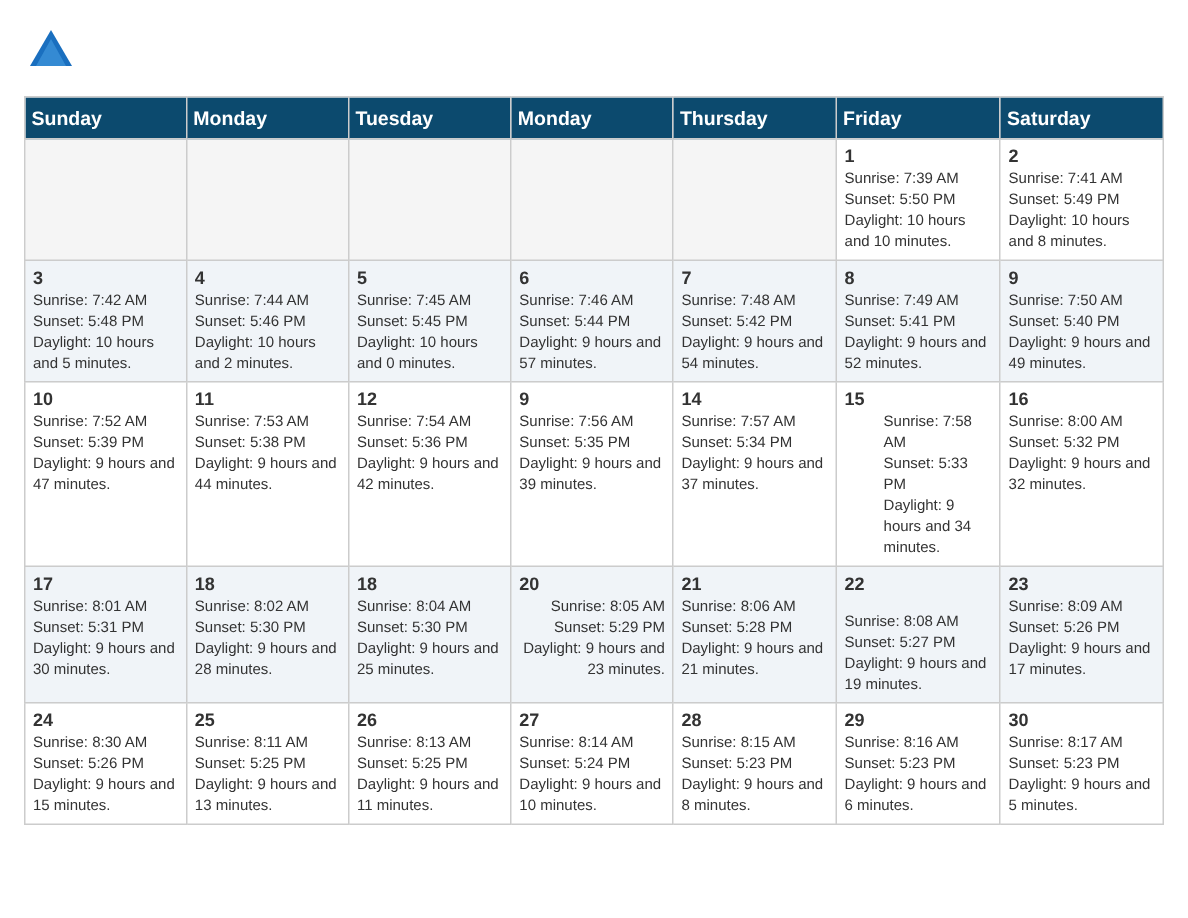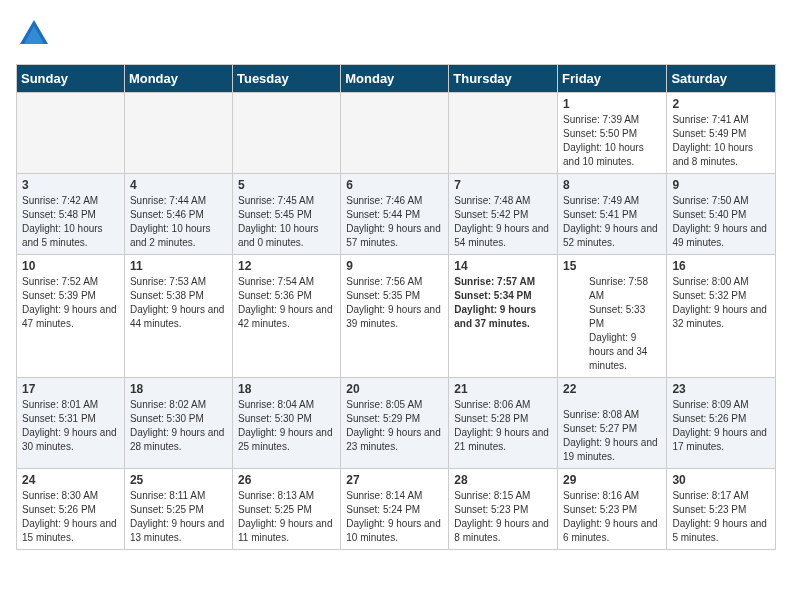--- a/index.html
+++ b/index.html
@@ -209,21 +209,21 @@
 Daylight: 9 hours and 42 minutes.</div>
         </td>
         <td>
           <span class="day-num">9</span>
           <div class="day-info" style="white-space: pre-line;">Sunrise: 7:56 AM
 Sunset: 5:35 PM
 Daylight: 9 hours and 39 minutes.</div>
         </td>
         <td>
           <span class="day-num">14</span>
-          <div class="day-info" style="white-space: pre-line; font-weight: bold;">Sunrise: 7:57 AM
+          <div class="day-info" style="white-space: pre-line;">Sunrise: 7:57 AM
 Sunset: 5:34 PM
 Daylight: 9 hours and 37 minutes.</div>
         </td>
         <td>
           <span class="day-num">15</span>
           <div class="day-info" style="white-space: pre-line; margin-left: 26px;">Sunrise: 7:58 AM
 Sunset: 5:33 PM
 Daylight: 9 hours and 34 minutes.</div>
         </td>
         <td>
@@ -247,21 +247,21 @@
 Daylight: 9 hours and 28 minutes.</div>
         </td>
         <td class="alt-row">
           <span class="day-num">18</span>
           <div class="day-info" style="white-space: pre-line;">Sunrise: 8:04 AM
 Sunset: 5:30 PM
 Daylight: 9 hours and 25 minutes.</div>
         </td>
         <td class="alt-row">
           <span class="day-num">20</span>
-          <div class="day-info" style="white-space: pre-line;">Sunrise: 8:05 AM
+          <div class="day-info" style="white-space: pre-line; text-align: right;">Sunrise: 8:05 AM
 Sunset: 5:29 PM
 Daylight: 9 hours and 23 minutes.</div>
         </td>
         <td class="alt-row">
           <span class="day-num">21</span>
           <div class="day-info" style="white-space: pre-line;">Sunrise: 8:06 AM
 Sunset: 5:28 PM
 Daylight: 9 hours and 21 minutes.</div>
         </td>
         <td class="alt-row">

